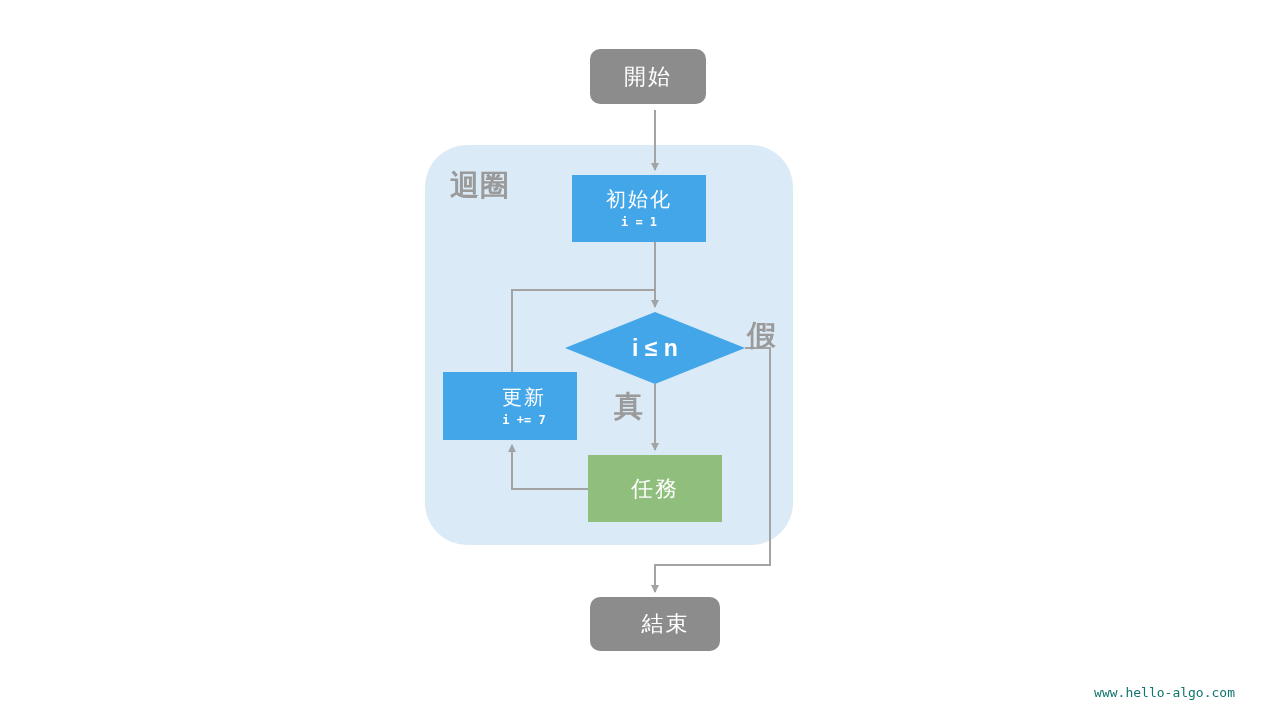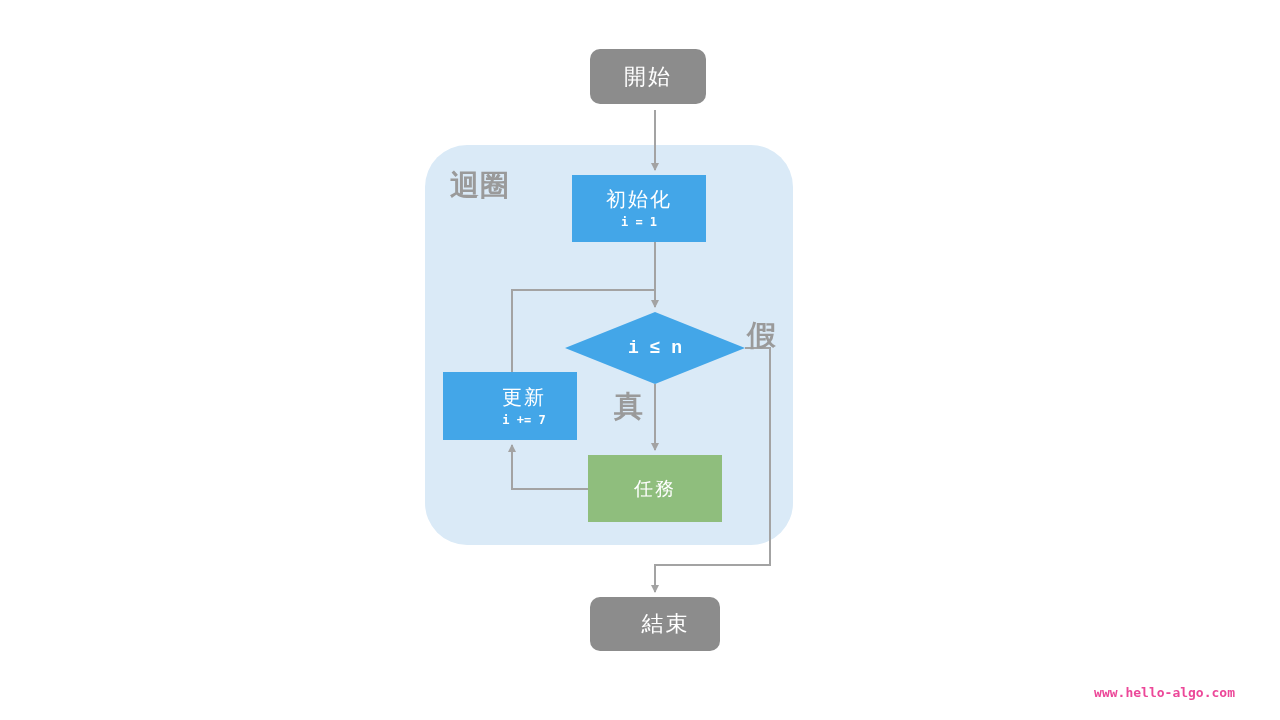--- a/index.html
+++ b/index.html
@@ -55,46 +55,45 @@
   }
   .process .c {
     font-family: "DejaVu Sans Mono", monospace;
     font-weight: bold;
     font-size: 12px;
     margin-top: 5px;
     line-height: 1.1;
   }
   .tasknode {
     background: var(--node_green);
-    font-size: 19px;
+    font-size: 22px;
     letter-spacing: 2px;
     text-align: right;
   }
   .diamond {
     background: var(--node_blue);
     clip-path: polygon(50% 0, 100% 50%, 50% 100%, 0 50%);
-    font-family: Liberation Mono, monospace;
+    font-family: Liberation Sans, sans-serif;
     font-weight: bold;
-    font-size: 18px;
+    font-size: 23px;
   }
   .glabel {
     position: absolute;
     font-weight: bold;
     font-size: 29px;
     color: var(--label_gray);
     letter-spacing: 1px;
   }
   .watermark {
     position: absolute;
     right: 45px;
     bottom: 20px;
     font-family: "DejaVu Sans Mono", monospace;
     font-size: 13px;
-    color: #ec4899;
-    font-weight: bold;
+    color: #0f766e;
   }
   svg.connectors {
     position: absolute;
     left: 0;
     top: 0;
     pointer-events: none;
   }
   svg.connectors path.line {
     stroke: var(--line_gray);
     stroke-width: 2;

